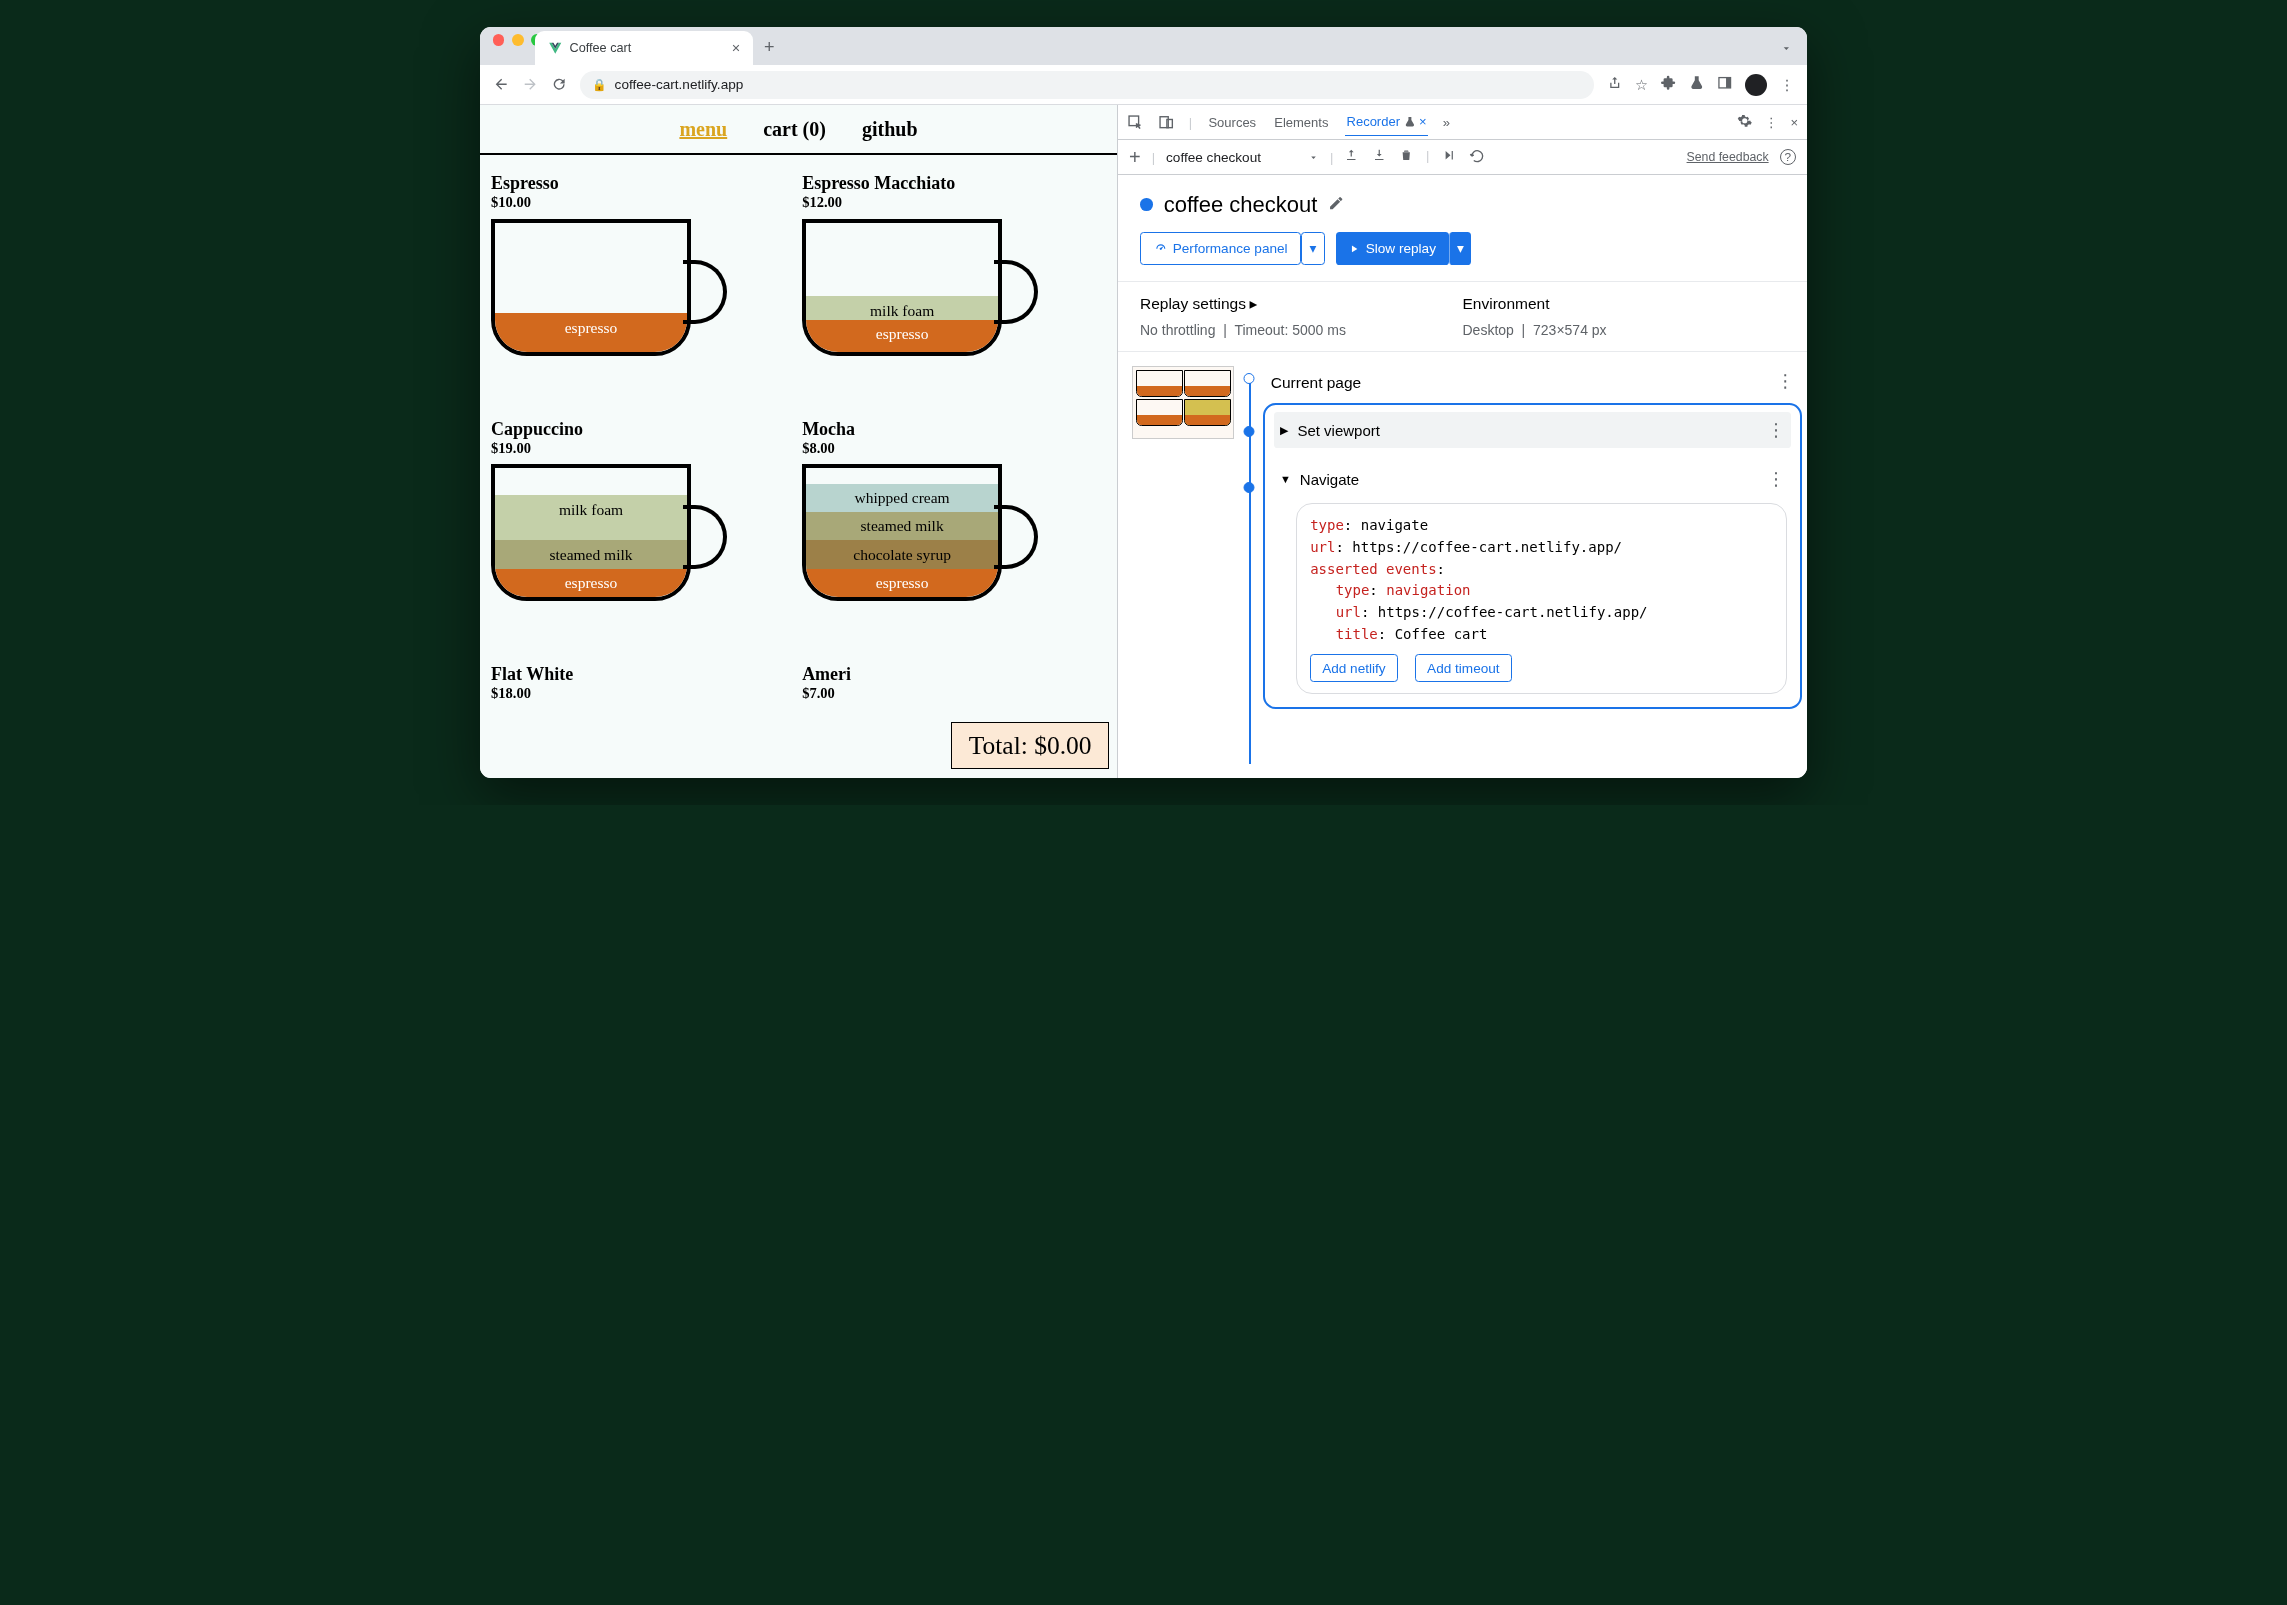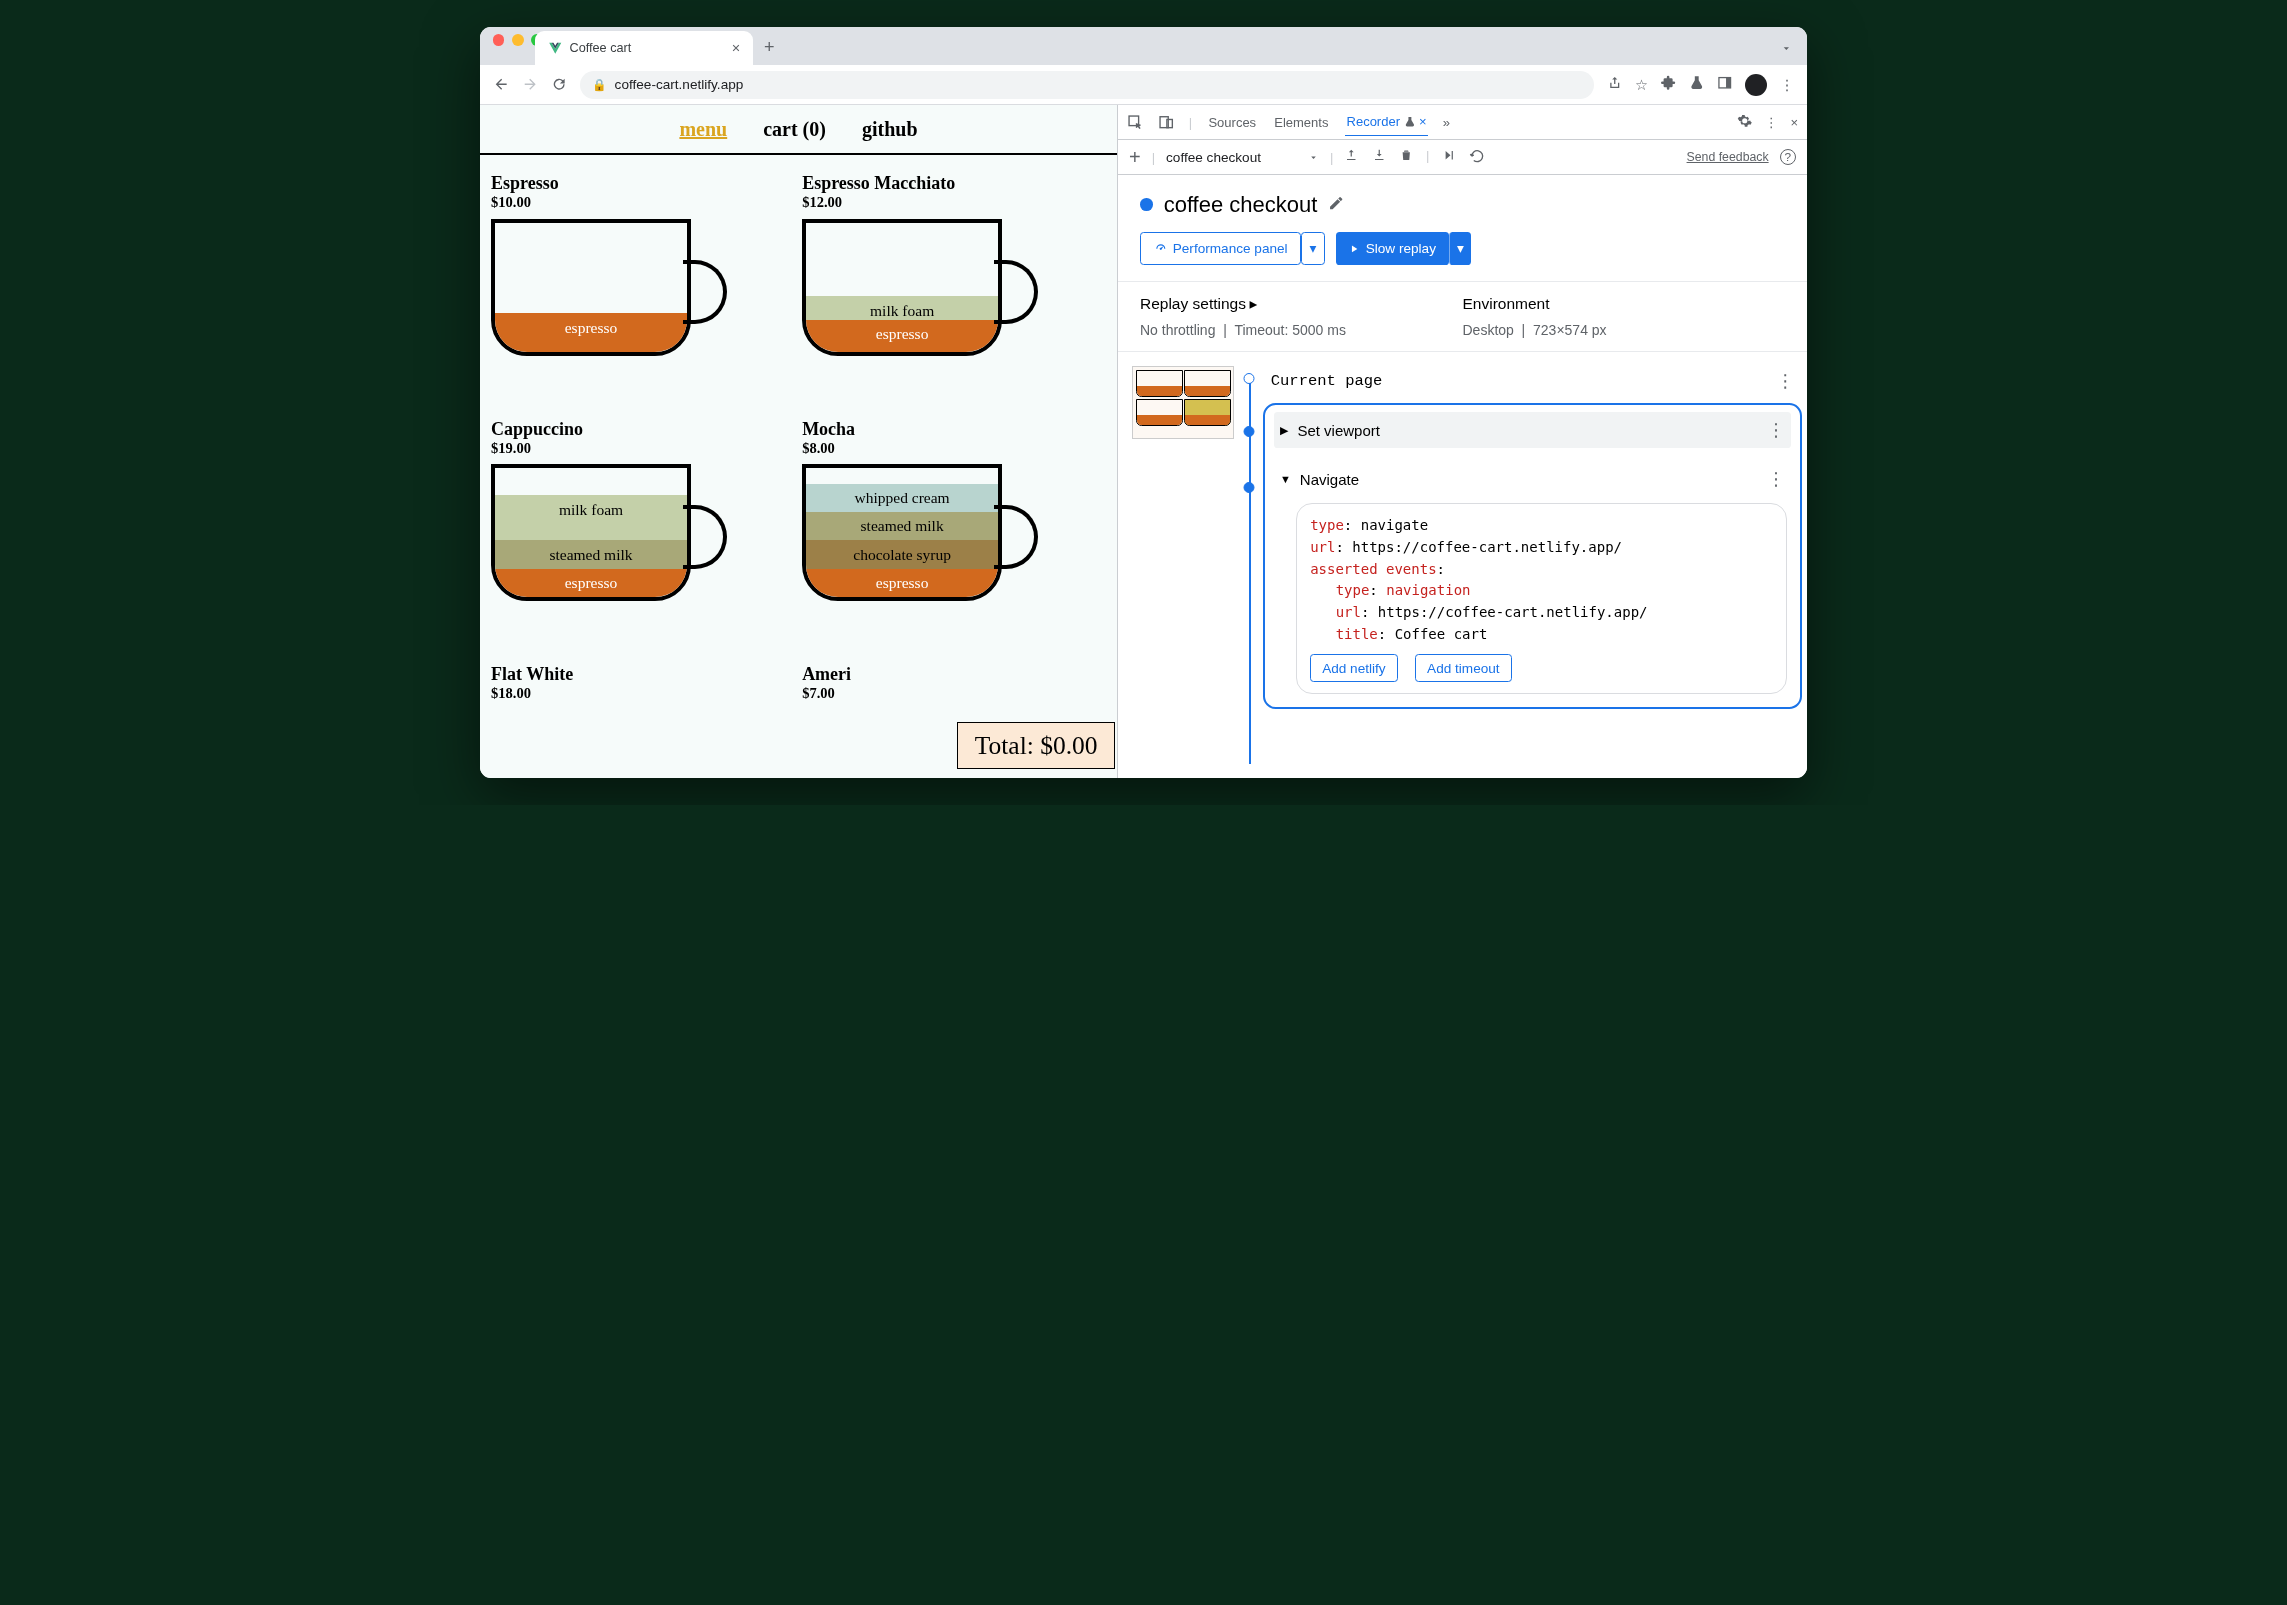--- a/index.html
+++ b/index.html
@@ -44,21 +44,21 @@
 .product .price { font-family: Georgia, serif; font-weight: bold; font-size: 14.5px; margin-bottom: 7.3px; }
 .cup { position: relative; width: 236px; height: 182px; }
 .cup-body { position: absolute; left: 0; top: 0; width: 200px; height: 137px; border: 4.5px solid #000; border-radius: 0 0 36px 36px; overflow: hidden; display: flex; flex-direction: column; justify-content: flex-end; background: #f6fbfa; }
 .cup-handle { position: absolute; right: 0; top: 41px; width: 44px; height: 64px; border: 4.5px solid #000; border-left: none; border-radius: 0 36px 36px 0; }
 .layer { text-align: center; font-family: Georgia, serif; font-size: 15.5px; padding: 5.5px 0; }
 .l-espresso { background: #d2691e; color: #fff; }
 .l-milkfoam { background: #c4d0a9; }
 .l-steamed { background: #a8a878; }
 .l-whipped { background: #b8d4cf; }
 .l-choc { background: #9c8048; }
-.total-badge { position: absolute; right: 2px; bottom: 9px; background: #fce9d6; border: 1.8px solid #000; padding: 7.3px 16.4px; font-family: Georgia, serif; font-size: 25.5px; }
+.total-badge { position: absolute; right: 8px; bottom: 9px; background: #fce9d6; border: 1.8px solid #000; padding: 7.3px 16.4px; font-family: Georgia, serif; font-size: 25.5px; }
 
 
 .dt-tabs { display: flex; align-items: center; padding: 3.6px 9px; border-bottom: 0.9px solid #cacdd1; gap: 14.5px; font-size: 13px; color: #5f6368; }
 .dt-tab { padding: 5.5px 1.8px; cursor: pointer; }
 .dt-tab.active { color: #1a73e8; border-bottom: 1.8px solid #1a73e8; font-weight: 500; display: flex; align-items: center; gap: 3.6px; }
 .dt-icon { display: inline-flex; }
 .dt-right-icons { margin-left: auto; display: flex; gap: 12.7px; align-items: center; }
 
 .rec-toolbar { display: flex; align-items: center; padding: 5.5px 11px; border-bottom: 0.9px solid #cacdd1; gap: 11px; font-size: 13px; }
 .rec-select { border: none; background: transparent; font-size: 13.6px; color: #202124; padding-right: 36px; }
@@ -84,21 +84,21 @@
 .thumb-col { width: 102px; flex-shrink: 0; }
 .thumb { width: 102px; height: 73px; border: 0.9px solid #ccc; background: #fdf8f3; font-size: 3.6px; overflow:hidden; padding: 2.7px; }
 .thumb-grid { display: grid; grid-template-columns: 1fr 1fr; gap: 1.8px;}
 .thumb-cup { height: 27px; border:0.9px solid #000; border-radius: 0 0 5.5px 5.5px; position:relative; overflow:hidden;}
 .thumb-cup::after { content:''; position:absolute; bottom:0; left:0; right:0; height:40%; background:#d2691e;}
 .rail-col { width: 18px; position: relative; flex-shrink: 0; }
 .rail { position: absolute; left: 50%; top: 12.7px; bottom: 0; width: 1.8px; background: #1a73e8; }
 .rail-dot { position: absolute; left: 50%; transform: translateX(-50%); width: 11px; height: 11px; border-radius: 50%; background: #fff; border: 1.8px solid #1a73e8; }
 .rail-dot.filled { background: #1a73e8; }
 .steps-col { flex: 1; }
-.step-header-row { display: flex; align-items: center; font-size: 15.5px; font-weight: 500; padding: 3.6px 7.3px; font-family: Liberation Mono, monospace; }
+.step-header-row { display: flex; align-items: flex-end; font-size: 15.5px; font-weight: 500; padding: 3.6px 7.3px; }
 .step-menu { margin-left: auto; color: #5f6368; font-size: 18px; }
 
 .highlight-box { border: 2.7px solid #1a73e8; border-radius: 12.7px; padding: 7.3px 9px 12.7px; margin-top: 7.3px; }
 .step-row { display: flex; align-items: center; padding: 7.3px 5.5px; font-size: 15px; }
 .step-row.bg { background: #f1f3f4; border-radius: 3.6px; }
 .step-toggle { margin-right: 9px; font-size: 11px; }
 .step-details { border: 0.9px solid #dadce0; border-radius: 16px; margin: 5.5px 3.6px 0 22px; padding: 11px 12.7px; font-family: ui-monospace, Menlo, monospace; font-size: 14px; line-height: 1.55; }
 .key { color: #c5221f; }
 .btn-small { border: 0.9px solid #1a73e8; color: #1a73e8; background: #fff; border-radius: 3.6px; padding: 5.5px 11px; font-size: 13.6px; cursor: pointer; margin-right: 9px; margin-top: 9px; }
 </style>

